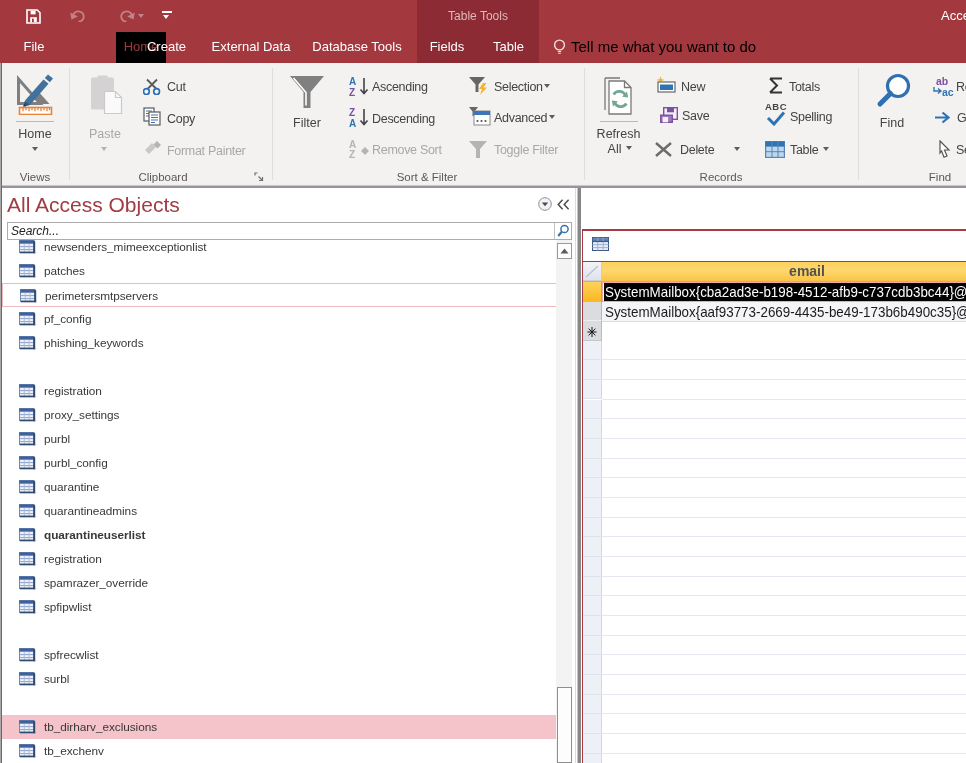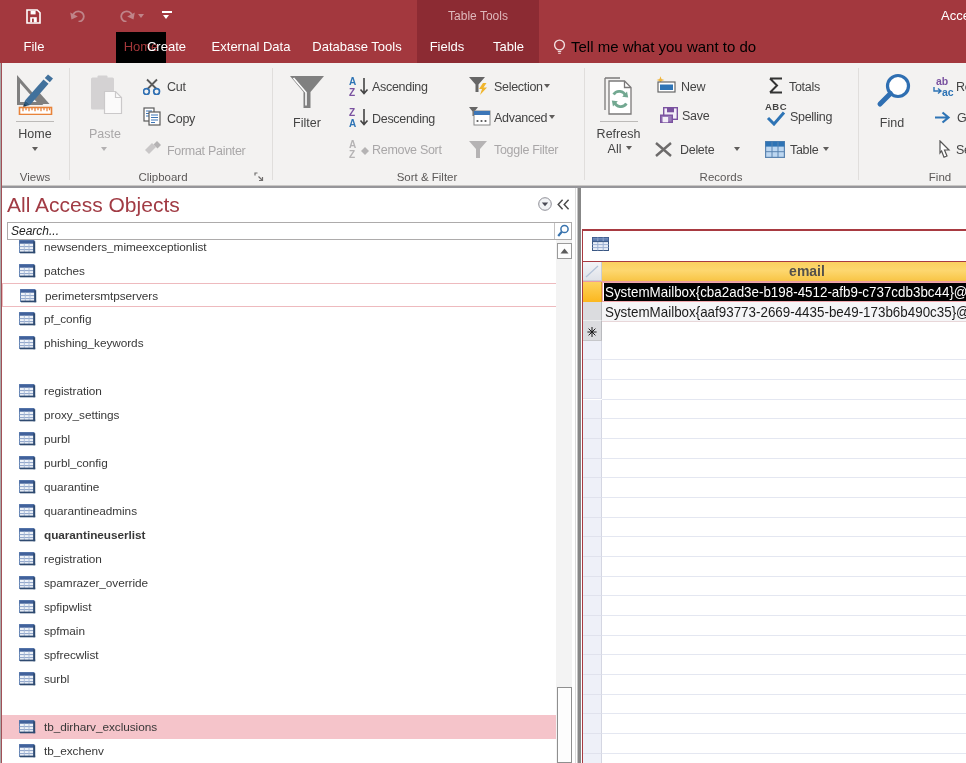--- a/index.html
+++ b/index.html
@@ -444,31 +444,20 @@
     <div class="navrow" style="position:absolute;top:355px;left:2px;">
       <svg class="nicon" width="17" height="14" viewBox="0 0 17 14">
  <rect x="0.5" y="0.5" width="14.5" height="12" fill="#eef2f8" stroke="#6686b5" stroke-width="1"></rect>
  <rect x="0.5" y="0.5" width="14.5" height="3.2" fill="#41619b"></rect>
  <path d="M0.5 6.6 H15 M0.5 9.6 H15" stroke="#8aa2c8" stroke-width="1"></path>
  <path d="M5.3 3.7 V12 M10 3.7 V12" stroke="#a8bad6" stroke-width="0.9"></path>
  <rect x="14.2" y="1.2" width="2" height="12" fill="#2e4a70"></rect>
  <rect x="1" y="11.6" width="15.2" height="1.7" fill="#2e4a70"></rect>
 </svg>
       <span class="ntext">spfipwlist</span>
-    </div>
-    <div class="navrow" style="position:absolute;top:379px;left:2px;">
-      <svg class="nicon" width="17" height="14" viewBox="0 0 17 14">
- <rect x="0.5" y="0.5" width="14.5" height="12" fill="#eef2f8" stroke="#6686b5" stroke-width="1"></rect>
- <rect x="0.5" y="0.5" width="14.5" height="3.2" fill="#41619b"></rect>
- <path d="M0.5 6.6 H15 M0.5 9.6 H15" stroke="#8aa2c8" stroke-width="1"></path>
- <path d="M5.3 3.7 V12 M10 3.7 V12" stroke="#a8bad6" stroke-width="0.9"></path>
- <rect x="14.2" y="1.2" width="2" height="12" fill="#2e4a70"></rect>
- <rect x="1" y="11.6" width="15.2" height="1.7" fill="#2e4a70"></rect>
-</svg>
-      <span class="ntext">spfmain</span>
     </div>
     <div class="navrow" style="position:absolute;top:403px;left:2px;">
       <svg class="nicon" width="17" height="14" viewBox="0 0 17 14">
  <rect x="0.5" y="0.5" width="14.5" height="12" fill="#eef2f8" stroke="#6686b5" stroke-width="1"></rect>
  <rect x="0.5" y="0.5" width="14.5" height="3.2" fill="#41619b"></rect>
  <path d="M0.5 6.6 H15 M0.5 9.6 H15" stroke="#8aa2c8" stroke-width="1"></path>
  <path d="M5.3 3.7 V12 M10 3.7 V12" stroke="#a8bad6" stroke-width="0.9"></path>
  <rect x="14.2" y="1.2" width="2" height="12" fill="#2e4a70"></rect>
  <rect x="1" y="11.6" width="15.2" height="1.7" fill="#2e4a70"></rect>
 </svg>

